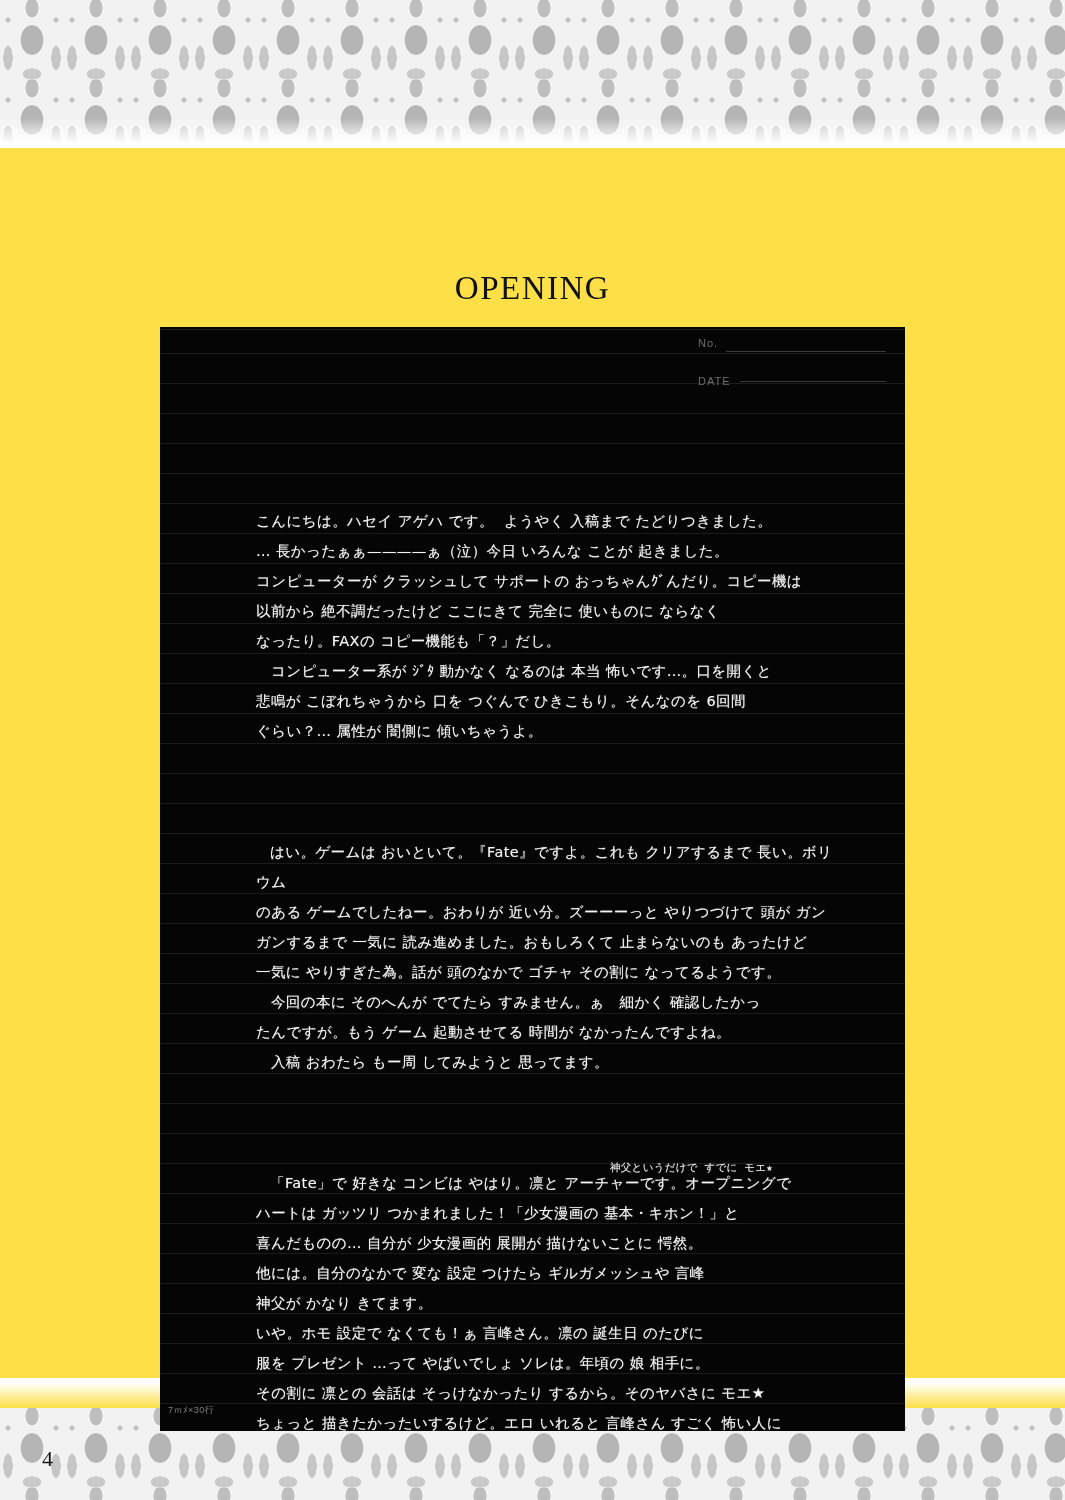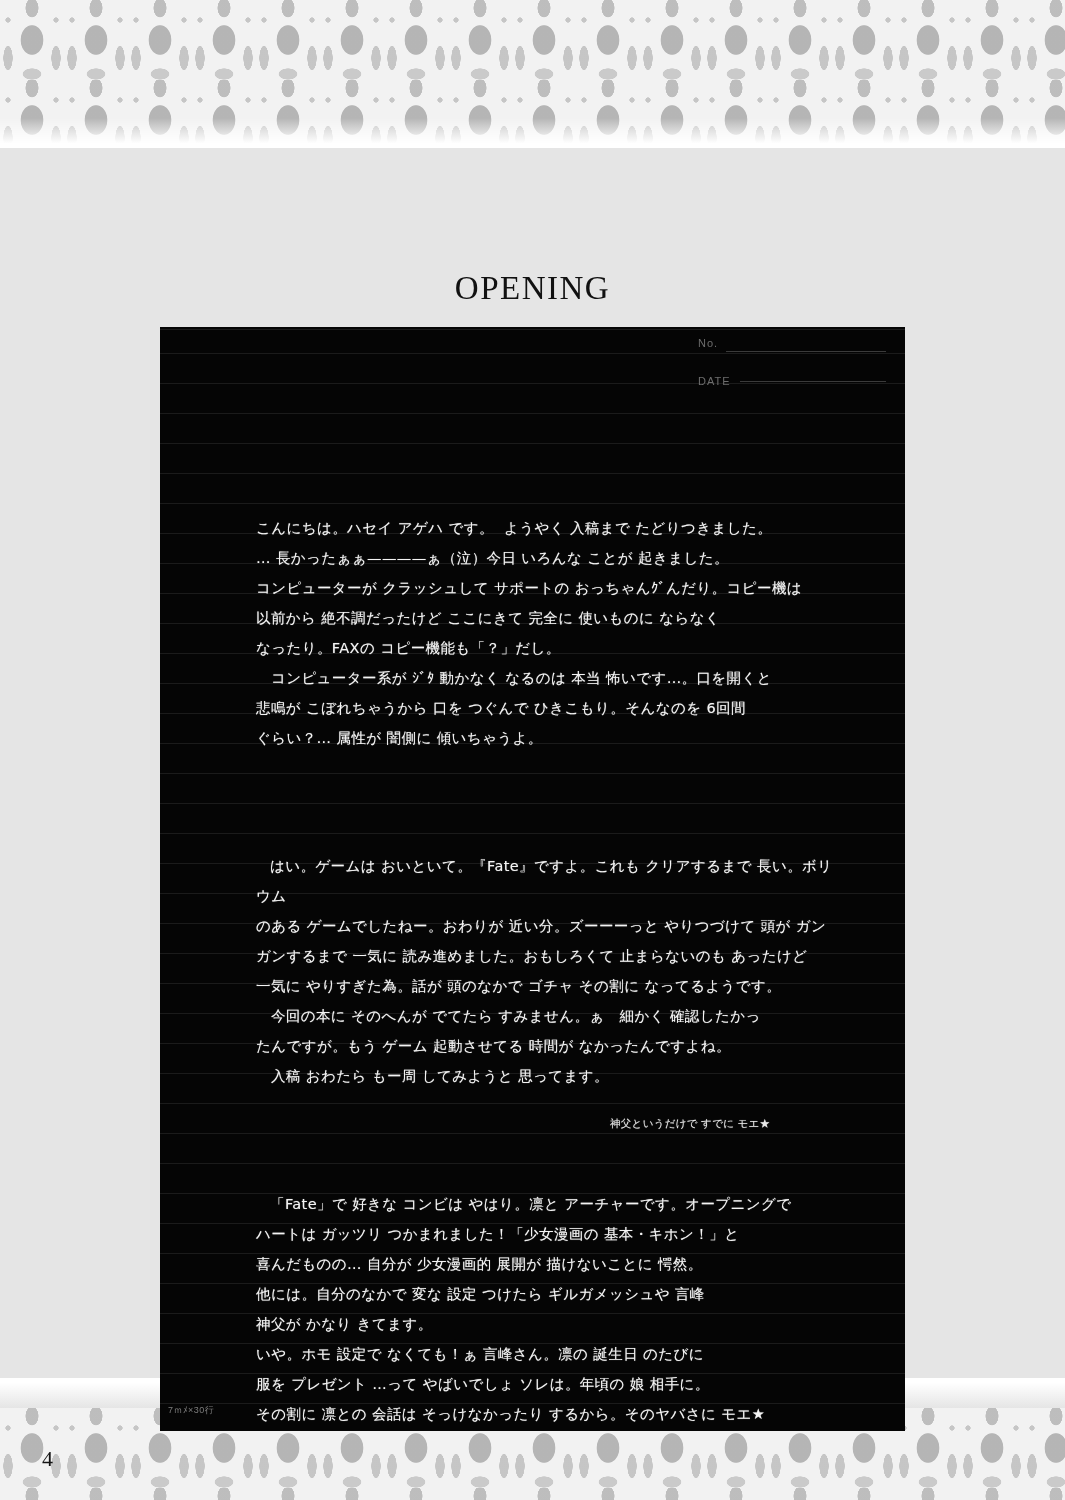--- a/index.html
+++ b/index.html
@@ -7,21 +7,21 @@
     padding: 0;
     background: #ffffff;
   }
   body {
     font-family: "Liberation Serif", serif;
   }
   .page {
     position: relative;
     width: 1065px;
     height: 1500px;
-    background: #e5e5e5;
+    background: #fde047;
     overflow: hidden;
   }
 
   
   .ornament-band {
     position: absolute;
     left: 0;
     width: 1065px;
     background-color: #ffffff;
     background-image:
@@ -116,30 +116,31 @@
     top: 118px;
     width: 580px;
     color: #f4f4f4;
     font-family: "DejaVu Sans", sans-serif;
     font-size: 14.5px;
     line-height: 30px;
     letter-spacing: 0.4px;
     white-space: pre-wrap;
     text-shadow: 0 0 1px rgba(255,255,255,0.55);
   }
-  .para { margin: 8px 0 30px 0; }
+  .para { margin: 1px 0 30px 0; }
   .para:last-child { margin-bottom: 0; }
   .para-indent { text-indent: 14px; }
   .sidenote {
     position: absolute;
     color: #e8e8e8;
-    font-family: Liberation Sans, sans-serif;
+    font-family: Liberation Mono, monospace;
     font-size: 10.5px;
     letter-spacing: 0.3px;
     text-shadow: 0 0 1px rgba(255,255,255,0.5);
+    margin-top: 44px;
   }
   .sidenote-1 { left: 450px; top: 790px; }
 
   
   .folio {
     position: absolute;
     left: 42px;
     bottom: 28px;
     color: #141414;
     font-size: 22px;

